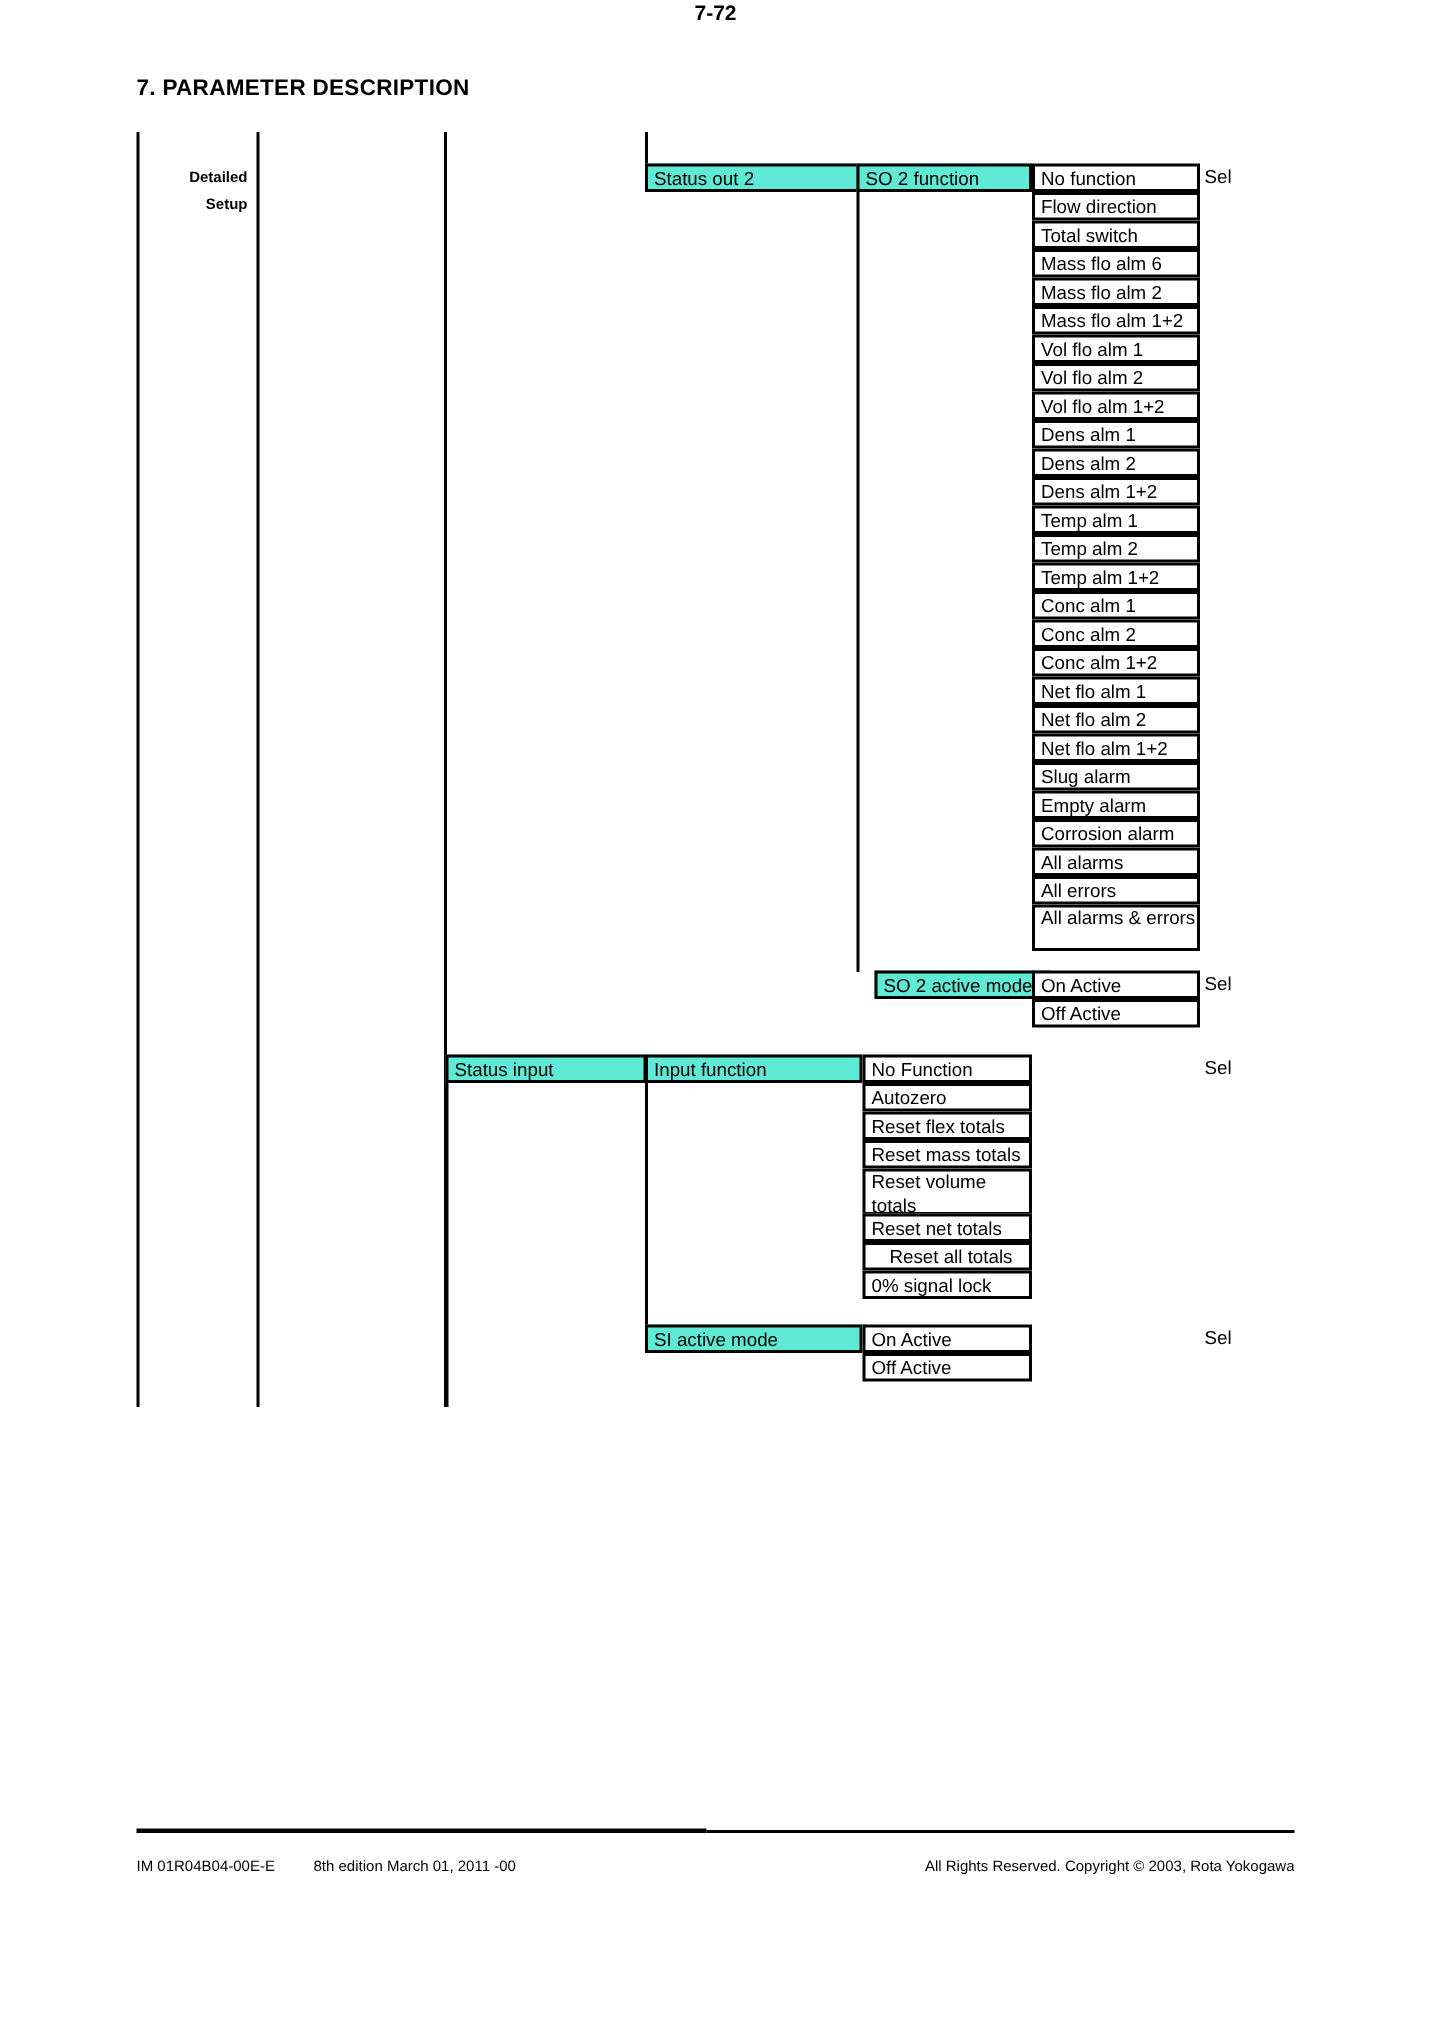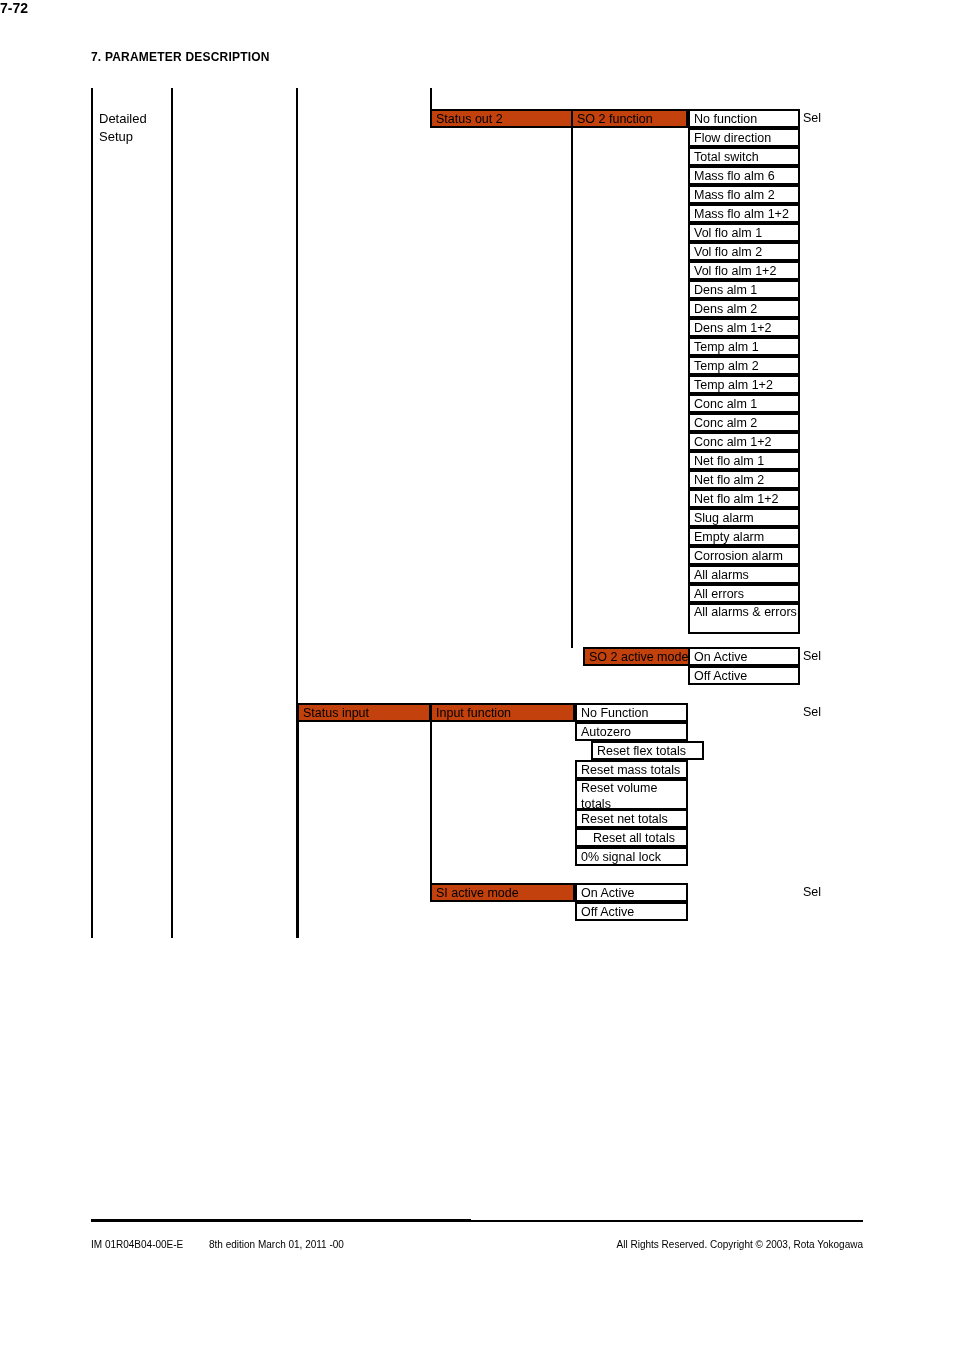--- a/index.html
+++ b/index.html
@@ -14,39 +14,39 @@
     font-family: "Liberation Sans", sans-serif;
     color: #000000;
     overflow: hidden;
   }
 
   
   #page-header {
     position: absolute;
     left: 91px;
     top: 50px;
-    font-size: 12px;
+    font-size: 15px;
     font-weight: bold;
     letter-spacing: 0.2px;
     white-space: nowrap;
   }
 
   
   .vrule {
     position: absolute;
     width: 2px;
     background: #000000;
   }
 
   
   .cell {
     position: absolute;
     box-sizing: border-box;
     border: 2px solid #000000;
-    background: #c2410c;
+    background: #5eead4;
     font-size: 12.5px;
     line-height: 15px;
     padding: 1px 0 0 4px;
     white-space: nowrap;
     overflow: hidden;
   }
 
   
   .opt {
     position: absolute;
@@ -69,24 +69,25 @@
   .sel {
     position: absolute;
     font-size: 12.5px;
     line-height: 15px;
     white-space: nowrap;
   }
 
   
   .tree-label {
     position: absolute;
-    font-size: 13px;
+    font-size: 10px;
     line-height: 18px;
-    text-align: left;
-    white-space: nowrap;
+    text-align: right;
+    white-space: nowrap;
+    font-weight: bold;
   }
 
   
   #footer-rule-thick {
     position: absolute;
     left: 91px;
     top: 1219px;
     width: 380px;
     height: 3px;
     background: #000000;
@@ -103,21 +104,21 @@
     position: absolute;
     font-size: 10px;
     line-height: 13px;
     white-space: nowrap;
   }
   #footer-docid   { left: 91px;  top: 1238px; }
   #footer-edition { left: 209px; top: 1238px; }
   #footer-page {
     left: 0; top: 1233px;
     width: 954px;
-    text-align: left;
+    text-align: center;
     font-size: 14px;
     font-weight: bold;
   }
   #footer-copyright { right: 91px; top: 1238px; }
 </style>
 </head>
 <body>
 
 <div id="page-header">7. PARAMETER DESCRIPTION</div>
 
@@ -174,21 +175,21 @@
 <div class="cell" style="left:297px; top:703px; width:134px; height:19px;">Status input</div>
 
 <div class="vrule" style="left:297px; top:722px; height:216px;"></div>
 <div class="vrule" style="left:430px; top:722px; height:162px;"></div>
 
 <div class="cell" style="left:430px; top:703px; width:145px; height:19px;">Input function</div>
 <div class="sel" style="left:803px; top:705px;">Sel</div>
 
 <div class="opt" style="left:575px; top:703px; width:113px; height:19px;">No Function</div>
 <div class="opt" style="left:575px; top:722px; width:113px; height:19px;">Autozero</div>
-<div class="opt" style="left:575px; top:741px; width:113px; height:19px;margin-left:16px;">Reset flex totals</div>
+<div class="opt" style="left:575px; top:741px; width:113px; height:19px;">Reset flex totals</div>
 <div class="opt" style="left:575px; top:760px; width:113px; height:19px;">Reset mass totals</div>
 <div class="opt two-line" style="left:575px; top:779px; width:113px; height:31px;">Reset volume totals</div>
 <div class="opt" style="left:575px; top:809px; width:113px; height:19px;">Reset net totals</div>
 <div class="opt" style="left:575px; top:828px; width:113px; height:19px;padding-left:16px;">Reset all totals</div>
 <div class="opt" style="left:575px; top:847px; width:113px; height:19px;">0% signal lock</div>
 
 <div class="cell" style="left:430px; top:883px; width:145px; height:19px;">SI active mode</div>
 <div class="sel" style="left:803px; top:885px;">Sel</div>
 
 <div class="opt" style="left:575px; top:883px; width:113px; height:19px;">On Active</div>

